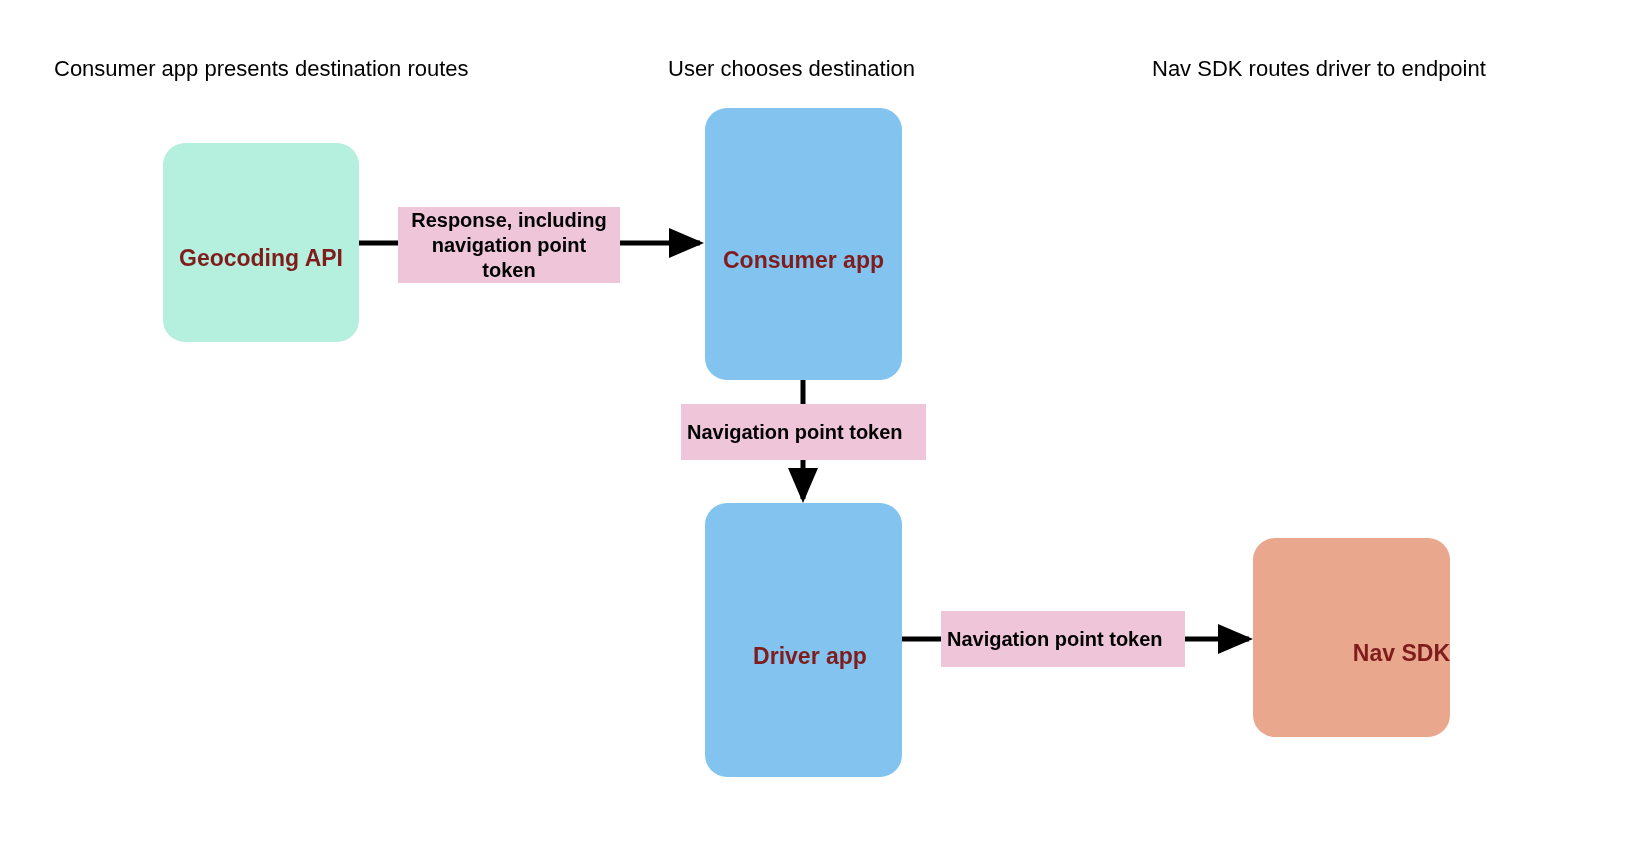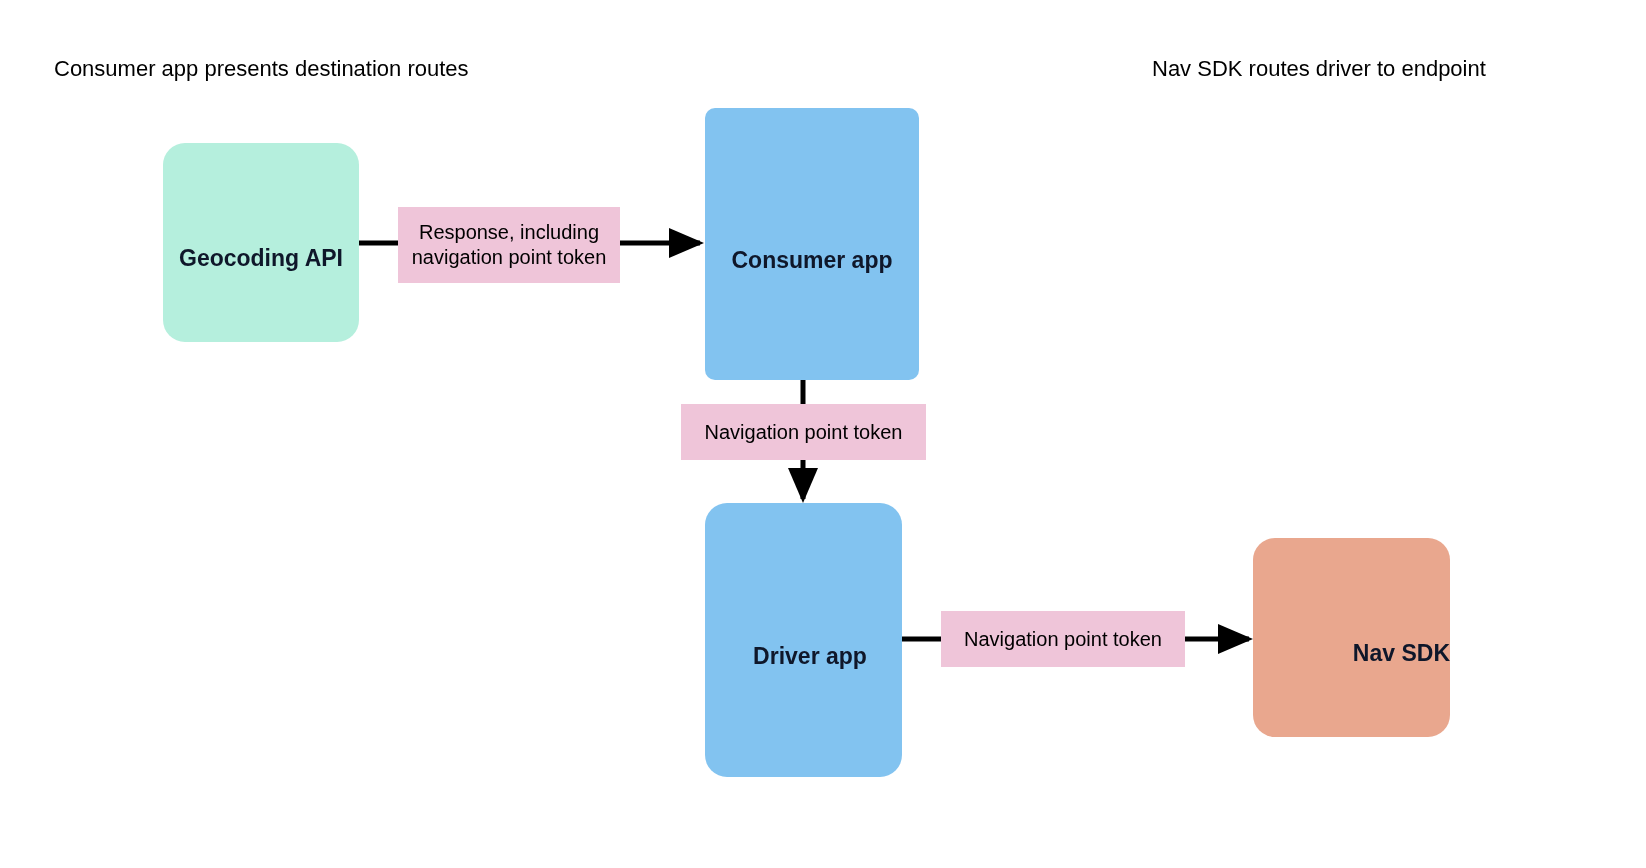--- a/index.html
+++ b/index.html
@@ -29,32 +29,32 @@
     position: absolute;
     border-radius: 22px;
     display: flex;
     align-items: center;
     justify-content: center;
     box-sizing: border-box;
   }
   .node-label {
     font-size: 23px;
     font-weight: bold;
-    color: #0f172a;
+    color: #7f1d1d;
     text-align: center;
     line-height: 1.25;
     margin-top: 32px;
   }
   .edge-label {
     position: absolute;
     display: flex;
     align-items: center;
-    justify-content: center;
     box-sizing: border-box;
     z-index: 3;
+    font-weight: bold;
   }
   .edge-label-text {
     font-size: 20px;
     color: #000000;
     text-align: center;
     line-height: 1.25;
     padding: 0 6px;
   }
   svg.wires {
     position: absolute;
@@ -70,20 +70,21 @@
   .node-salmon { background: #e9a78e; }
   .lbl-pink    { background: #efc5d9; }
 </style>
 </head>
 <body>
 
 <div id="canvas">
 
   <div class="col-header" style="left:54px; top:56px;">Consumer app presents destination routes</div>
 
+  <div class="col-header" style="left:668px; top:56px;">User chooses destination</div>
 
   <div class="col-header" style="left:1152px; top:56px;">Nav SDK routes driver to endpoint</div>
 
   <svg class="wires" viewBox="0 0 1646 868" xmlns="http://www.w3.org/2000/svg">
     <defs>
       <marker id="arrowhead" markerWidth="7" markerHeight="6" refX="6.2" refY="3" orient="auto" markerUnits="strokeWidth">
         <path d="M0,0 L7,3 L0,6 Z" fill="#000000"></path>
       </marker>
     </defs>
 
@@ -91,21 +92,21 @@
 
     <line x1="803" y1="380" x2="803" y2="499" stroke="#000000" stroke-width="5" marker-end="url(#arrowhead)"></line>
 
     <line x1="902" y1="639" x2="1249" y2="639" stroke="#000000" stroke-width="5" marker-end="url(#arrowhead)"></line>
   </svg>
 
   <div class="node node-green" style="left:163px; top:143px; width:196px; height:199px; z-index:4;">
     <span class="node-label">Geocoding API</span>
   </div>
 
-  <div class="node node-blue" style="left:705px; top:108px; width:214px; height:272px; z-index:4;border-radius:10px;">
+  <div class="node node-blue" style="left:705px; top:108px; width:197px; height:272px; z-index:4;">
     <span class="node-label">Consumer app</span>
   </div>
 
   <div class="node node-blue" style="left:705px; top:503px; width:197px; height:274px; z-index:4;padding-left:13px;">
     <span class="node-label">Driver app</span>
   </div>
 
   <div class="node node-salmon" style="left:1253px; top:538px; width:197px; height:199px; z-index:4;justify-content:flex-end;">
     <span class="node-label">Nav SDK</span>
   </div>

